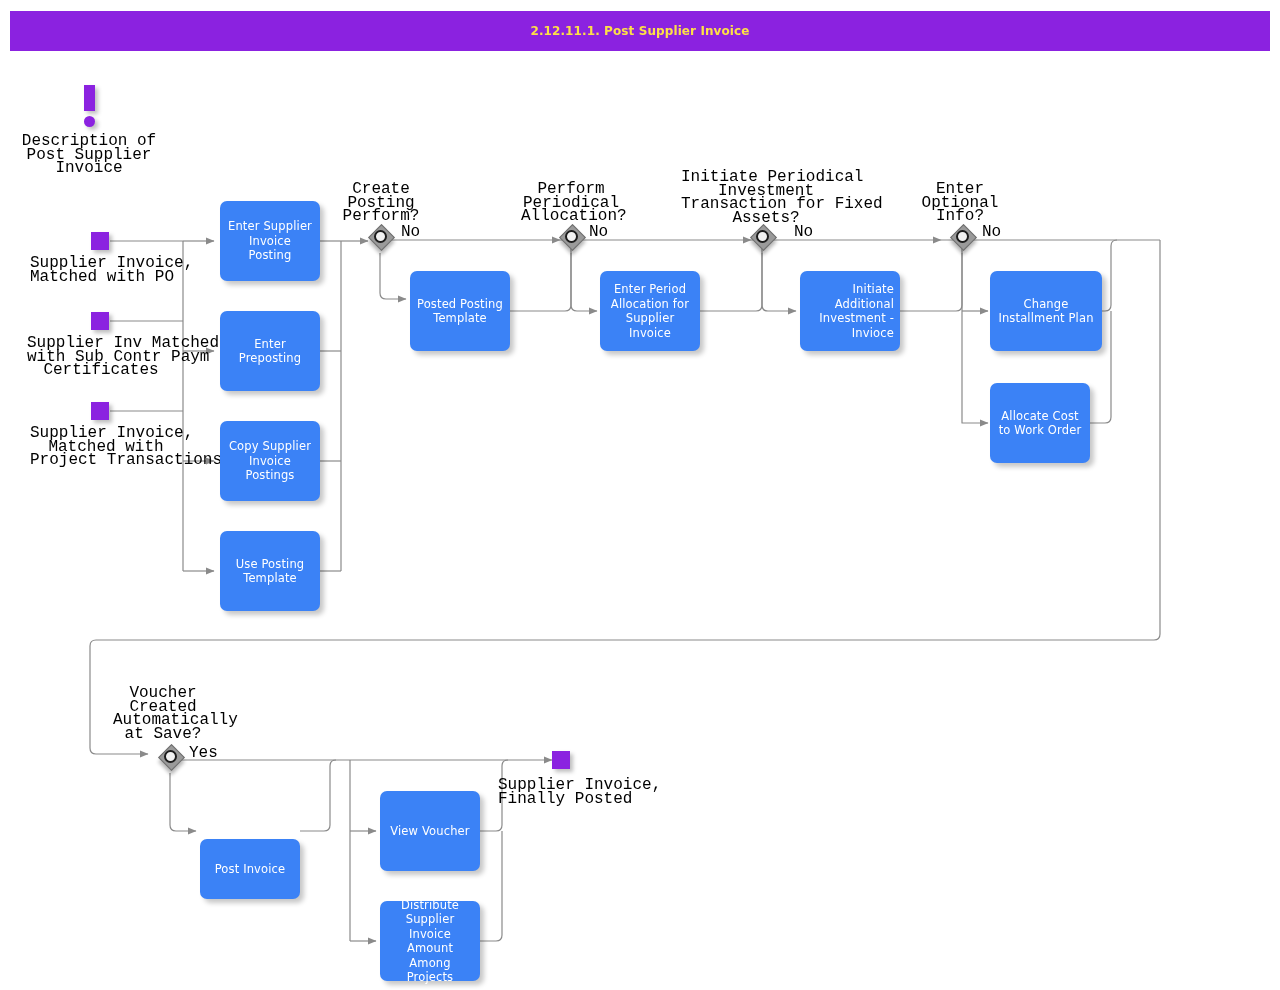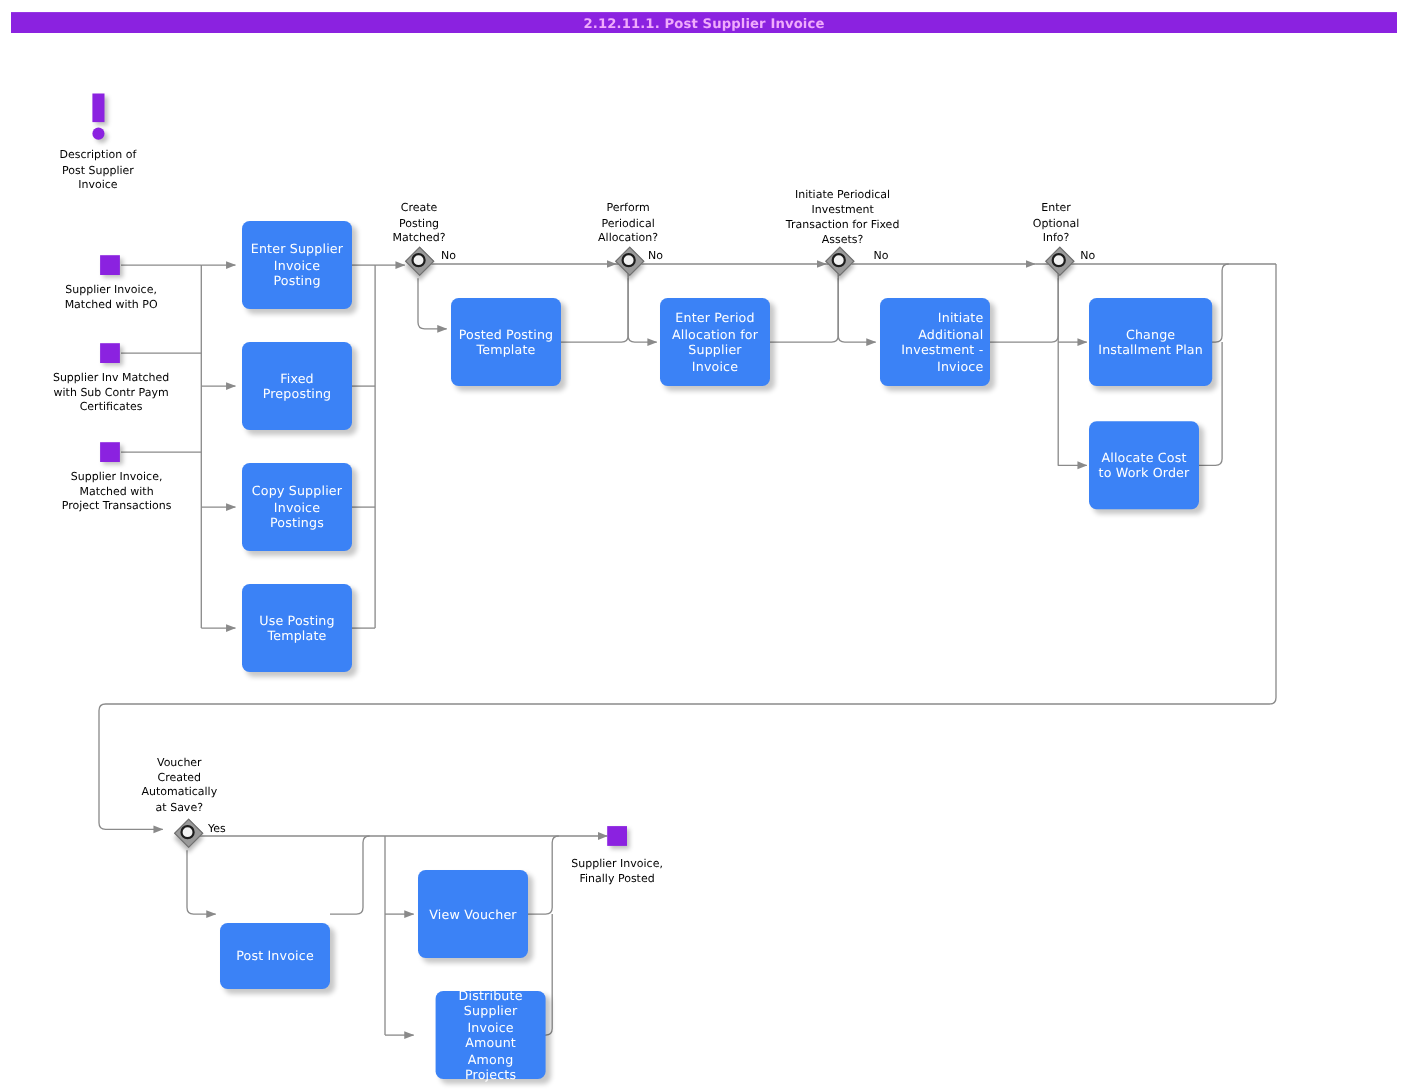--- a/index.html
+++ b/index.html
@@ -1,39 +1,39 @@
 <!DOCTYPE html>
 <html><head>
 <meta charset="utf-8">
 <style>
   html,body{margin:0;padding:0;background:#ffffff;}
   body{width:1280px;height:990px;font-family:"DejaVu Sans",sans-serif;-webkit-font-smoothing:none;}
   #canvas{position:relative;width:1280px;height:990px;overflow:hidden;background:#fff;}
 
   
-  .titlebar{position:absolute;left:10px;top:11px;width:1260px;height:19px;
-            background:#8b22e0;color:#f0abfc;font-size:12px;font-weight:bold;
+  .titlebar{position:absolute;left:10px;top:11px;width:1260px;height:40px;
+            background:#8b22e0;color:#fde047;font-size:12px;font-weight:bold;
             display:flex;align-items:center;justify-content:center;letter-spacing:.1px;}
 
   
   #wires{position:absolute;left:0;top:0;width:1280px;height:990px;}
 
   
   .proc{position:absolute;background:#3b82f6;border-radius:7px;color:#fff;
         display:flex;align-items:center;justify-content:center;text-align:center;
         font-size:11.5px;line-height:14.5px;letter-spacing:.15px;
         box-shadow:4px 4px 5px rgba(0,0,0,.22);padding:2px 6px;box-sizing:border-box;}
 
   
   .dsq{position:absolute;width:18px;height:18px;background:#8b22e0;
        box-shadow:3px 3px 4px rgba(0,0,0,.25);}
 
   
-  .lbl{position:absolute;color:#000;font-size:10px;line-height:13.5px;
-       text-align:center;white-space:pre;}
+  .lbl{position:absolute;color:#000;font-size:16px;line-height:13.5px;
+       text-align:center;white-space:pre;font-family:Liberation Mono, monospace;}
   .lbl-l{text-align:left;}
 
   
   .dec{position:absolute;width:30px;height:30px;}
   .dec .dia{position:absolute;left:2px;top:2px;width:17px;height:17px;
             background:#9a9a9a;border:1px solid #6e6e6e;transform:rotate(45deg);
             box-shadow:3px 3px 4px rgba(0,0,0,.28);}
   .dec .ring{position:absolute;left:4px;top:4px;width:13px;height:13px;border-radius:50%;
              background:#f2f2f2;border:2.5px solid #1c1c1c;box-sizing:border-box;}
 
@@ -129,29 +129,29 @@
 with Sub Contr Paym
 Certificates</div>
 
   <div class="dsq" style="left:91px;top:402px;"></div>
   <div class="lbl" style="left:30px;top:427px;width:152px;">Supplier Invoice,
 Matched with
 Project Transactions</div>
 
   <div class="proc" style="left:220px;top:201px;width:100px;height:80px;">Enter Supplier
 Invoice Posting</div>
-  <div class="proc" style="left:220px;top:311px;width:100px;height:80px;">Fixed Preposting</div>
+  <div class="proc" style="left:220px;top:311px;width:100px;height:80px;">Enter Preposting</div>
   <div class="proc" style="left:220px;top:421px;width:100px;height:80px;">Copy Supplier
 Invoice Postings</div>
   <div class="proc" style="left:220px;top:531px;width:100px;height:80px;">Use Posting
 Template</div>
 
   <div class="lbl" style="left:331px;top:183px;width:100px;">Create
 Posting
-Matched?</div>
+Perform?</div>
   <div class="dec" style="left:370px;top:226px;">
     <div class="dia"></div>
     <div class="ring"></div>
   </div>
   <div class="lbl lbl-l" style="left:401px;top:226px;width:24px;">No</div>
   <div class="proc" style="left:410px;top:271px;width:100px;height:80px;">Posted Posting
 Template</div>
 
   <div class="lbl" style="left:521px;top:183px;width:100px;">Perform
 Periodical
@@ -197,21 +197,21 @@
 Automatically
 at Save?</div>
   <div class="dec" style="left:160px;top:746px;">
     <div class="dia"></div>
     <div class="ring"></div>
   </div>
   <div class="lbl lbl-l" style="left:189px;top:747px;width:28px;">Yes</div>
 
   <div class="proc" style="left:200px;top:791px;width:100px;height:60px;margin-top:48px;">Post Invoice</div>
   <div class="proc" style="left:380px;top:791px;width:100px;height:80px;">View Voucher</div>
-  <div class="proc" style="left:396px;top:901px;width:100px;height:80px;">Distribute
+  <div class="proc" style="left:380px;top:901px;width:100px;height:80px;">Distribute
 Supplier Invoice
 Amount Among
 Projects</div>
 
   <div class="dsq" style="left:552px;top:751px;"></div>
   <div class="lbl" style="left:498px;top:779px;width:126px;">Supplier Invoice,
 Finally Posted</div>
 
 </div>
 

